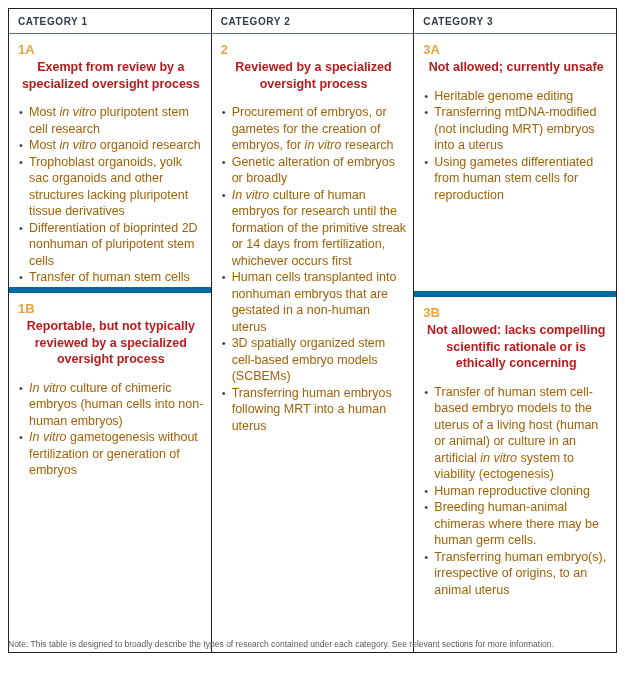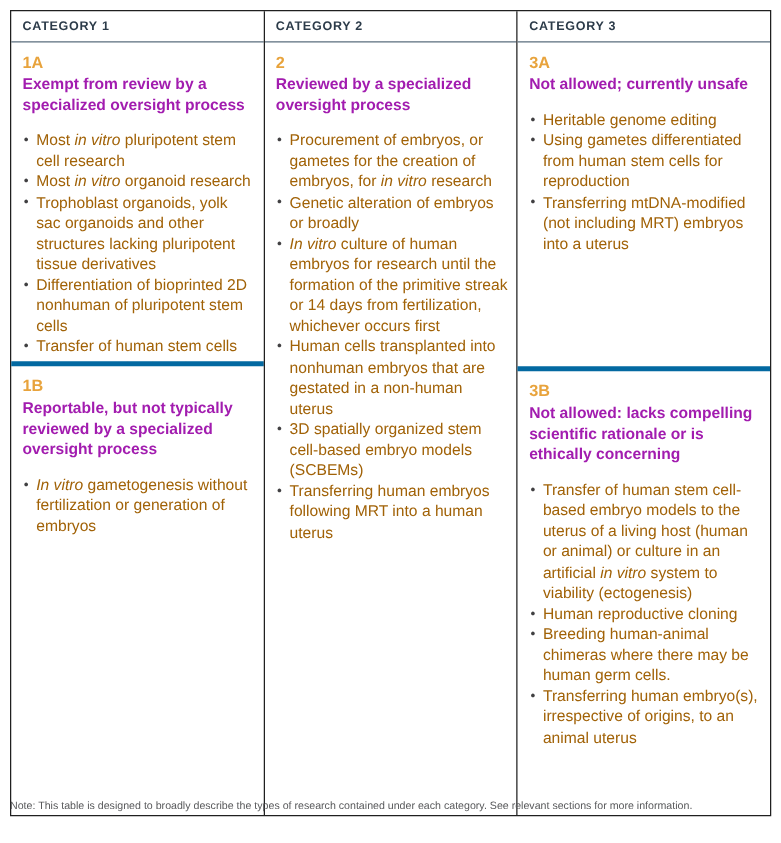--- a/index.html
+++ b/index.html
@@ -17,29 +17,29 @@
   .col + .col{border-left:1px solid #202020;}
   .col-header{
     height:25px;box-sizing:border-box;flex:0 0 auto;
     border-bottom:1px solid #5b6e7e;
     display:flex;align-items:center;padding:1px 6px 0 9px;
     font-size:10px;font-weight:bold;letter-spacing:.6px;color:#2c3b49;
   }
   .cell{
     box-sizing:border-box;padding:7px 7px 0 9px;overflow:hidden;
   }
-  .cell.bordered{border-bottom:4px solid #0369a1;}
+  .cell.bordered{border-bottom:6px solid #0369a1;}
   .cell-1a{height:259px;}
   .cell-3a{height:263px;}
   .cell-grow{flex:1 1 auto;}
   .sec-label{
     font-size:13px;font-weight:bold;color:#e8a33c;line-height:17px;margin:0 0 1px 0;
   }
   .sec-title{
-    font-size:12.5px;font-weight:bold;color:#a21caf;line-height:16.5px;margin:0 0 12px 0;
+    font-size:12.5px;font-weight:bold;color:#b91c1c;line-height:16.5px;margin:0 0 12px 0;text-align:center;
   }
   ul.items{list-style:none;margin:0;padding:0;}
   ul.items li{
     position:relative;padding-left:11px;font-size:12.5px;line-height:16.5px;color:#a16207;
   }
   ul.items li::before{
     content:"\2022";position:absolute;left:1px;top:0;color:#414042;font-size:11px;
   }
   ul.items li em{}
   .footnote{
@@ -62,20 +62,21 @@
         <li>Most <em>in vitro</em> organoid research</li>
         <li>Trophoblast organoids, yolk sac organoids and other structures lacking pluripotent tissue derivatives</li>
         <li>Differentiation of bioprinted 2D nonhuman of pluripotent stem cells</li>
         <li>Transfer of human stem cells into postnatal animal hosts</li>
       </ul>
     </div>
     <div class="cell cell-grow">
       <div class="sec-label">1B</div>
       <div class="sec-title">Reportable, but not typically reviewed by a specialized oversight process</div>
       <ul class="items">
+        <li><em>In vitro</em> culture of chimeric embryos (human cells into non-human embryos)</li>
         <li><em>In vitro</em> gametogenesis without fertilization or generation of embryos</li>
       </ul>
     </div>
   </div>
 
   <div class="col">
     <div class="col-header">CATEGORY 2</div>
     <div class="cell cell-grow">
       <div class="sec-label">2</div>
       <div class="sec-title">Reviewed by a specialized oversight process</div>
@@ -90,22 +91,22 @@
     </div>
   </div>
 
   <div class="col">
     <div class="col-header">CATEGORY 3</div>
     <div class="cell cell-3a bordered">
       <div class="sec-label">3A</div>
       <div class="sec-title">Not allowed; currently unsafe</div>
       <ul class="items">
         <li>Heritable genome editing</li>
+        <li>Transferring mtDNA-modified (not including MRT) embryos into a uterus</li>
         <li>Using gametes differentiated from human stem cells for reproduction</li>
-        <li>Transferring mtDNA-modified (not including MRT) embryos into a uterus</li>
       </ul>
     </div>
     <div class="cell cell-grow">
       <div class="sec-label">3B</div>
       <div class="sec-title">Not allowed: lacks compelling scientific rationale or is ethically concerning</div>
       <ul class="items">
         <li>Transfer of human stem cell-based embryo models to the uterus of a living host (human or animal) or culture in an artificial <em>in vitro</em> system to viability (ectogenesis)</li>
         <li>Human reproductive cloning</li>
         <li>Breeding human-animal chimeras where there may be human germ cells.</li>
         <li>Transferring human embryo(s), irrespective of origins, to an animal uterus</li>

